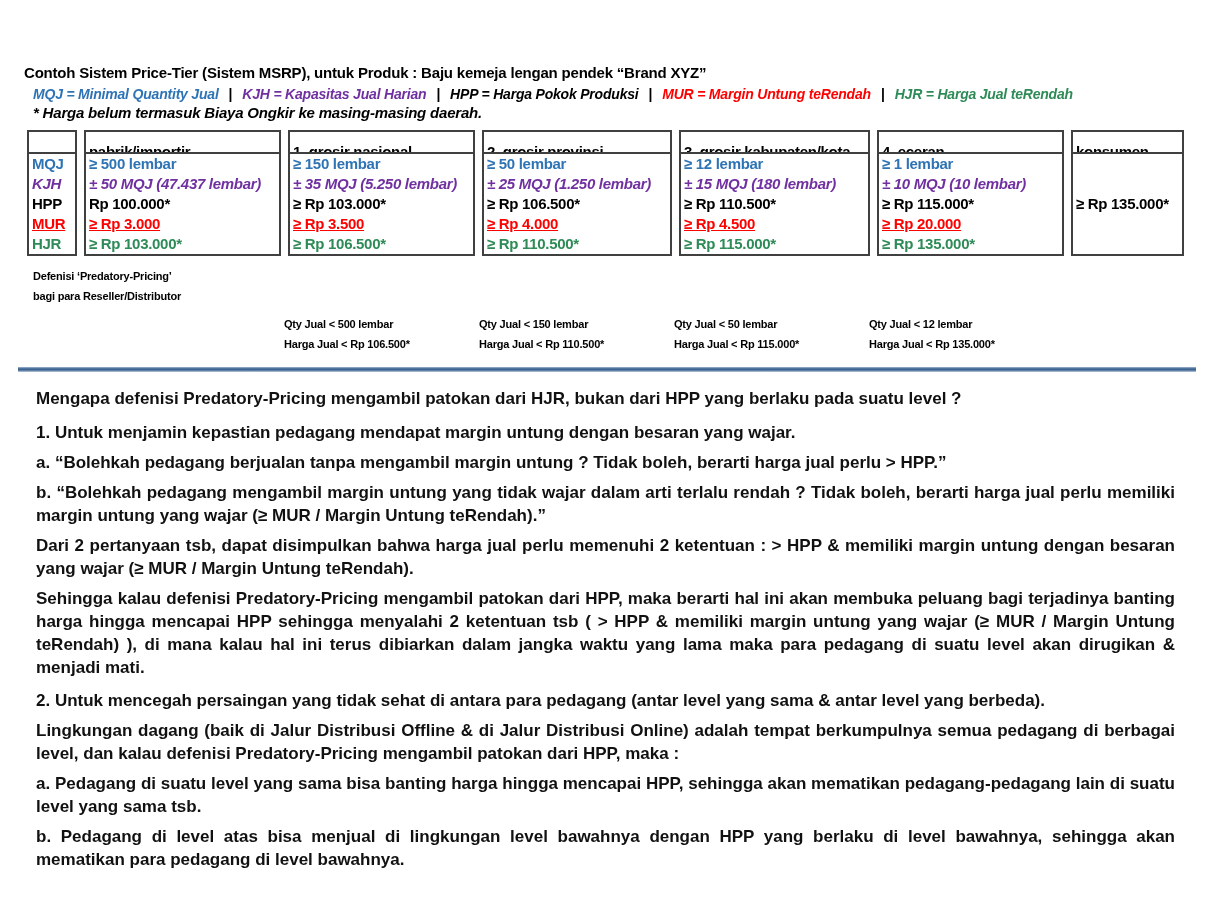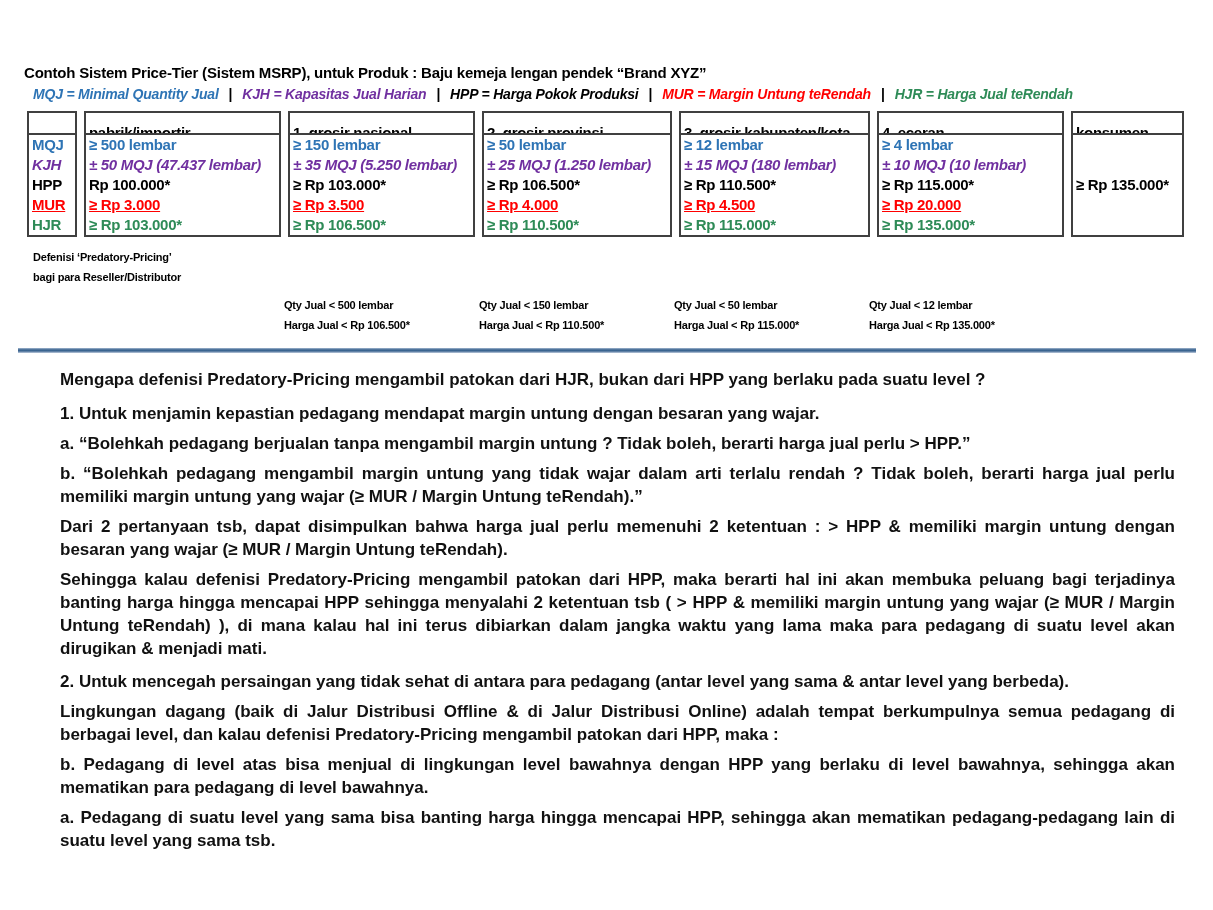--- a/index.html
+++ b/index.html
@@ -97,34 +97,34 @@
 
   
   .bodytext{
     margin:15px 38px 0 36px;
     font-size:17px;font-weight:bold;color:#111;
   }
   .bodytext p{
     line-height:23px;
     text-align:justify;
     margin-bottom:7px;
-    margin-left:24px;
   }
   .bodytext p.question{margin-bottom:11px;}
   .bodytext p.section{margin-top:10px;}
 </style>
 </head>
 <body>
 
 <div class="page">
 
   <div class="title">Contoh Sistem Price-Tier (Sistem MSRP), untuk Produk : Baju kemeja lengan pendek “Brand XYZ”</div>
 
   <div class="legend"><span class="lg-0">MQJ = Minimal Quantity Jual</span><span class="sep">|</span><span class="lg-1">KJH = Kapasitas Jual Harian</span><span class="sep">|</span><span class="lg-2">HPP = Harga Pokok Produksi</span><span class="sep">|</span><span class="lg-3">MUR = Margin Untung teRendah</span><span class="sep">|</span><span class="lg-4">HJR = Harga Jual teRendah</span></div>
 
+  <div class="note">* Harga belum termasuk Biaya Ongkir ke masing-masing daerah.</div>
 
   <div class="price-table">
 
     <div class="tbox col-label">
       <div class="thead"></div>
       <div class="tcell row-0">MQJ</div>
       <div class="tcell row-1">KJH</div>
       <div class="tcell row-2">HPP</div>
       <div class="tcell row-3">MUR</div>
       <div class="tcell row-4">HJR</div>
@@ -161,21 +161,21 @@
       <div class="thead">3. grosir kabupaten/kota</div>
       <div class="tcell row-0">≥ 12 lembar</div>
       <div class="tcell row-1">± 15 MQJ (180 lembar)</div>
       <div class="tcell row-2">≥ Rp 110.500*</div>
       <div class="tcell row-3">≥ Rp 4.500</div>
       <div class="tcell row-4">≥ Rp 115.000*</div>
     </div>
 
     <div class="tbox col-4">
       <div class="thead">4. eceran</div>
-      <div class="tcell row-0">≥ 4 lembar</div>
+      <div class="tcell row-0">≥ 1 lembar</div>
       <div class="tcell row-1">± 10 MQJ (10 lembar)</div>
       <div class="tcell row-2">≥ Rp 115.000*</div>
       <div class="tcell row-3">≥ Rp 20.000</div>
       <div class="tcell row-4">≥ Rp 135.000*</div>
     </div>
 
     <div class="tbox col-consumer">
       <div class="thead">konsumen</div>
       <div class="consumer-body">
         <div class="tcell row-2">≥ Rp 135.000*</div>
@@ -211,17 +211,17 @@
 
   <div class="bodytext">
     <p class="question">Mengapa defenisi Predatory-Pricing mengambil patokan dari HJR, bukan dari HPP yang berlaku pada suatu level ?</p>
     <p>1. Untuk menjamin kepastian pedagang mendapat margin untung dengan besaran yang wajar.</p>
     <p>a. “Bolehkah pedagang berjualan tanpa mengambil margin untung ? Tidak boleh, berarti harga jual perlu &gt; HPP.”</p>
     <p>b. “Bolehkah pedagang mengambil margin untung yang tidak wajar dalam arti terlalu rendah ? Tidak boleh, berarti harga jual perlu memiliki margin untung yang wajar (≥ MUR / Margin Untung teRendah).”</p>
     <p>Dari 2 pertanyaan tsb, dapat disimpulkan bahwa harga jual perlu memenuhi 2 ketentuan : &gt; HPP &amp; memiliki margin untung dengan besaran yang wajar (≥ MUR / Margin Untung teRendah).</p>
     <p>Sehingga kalau defenisi Predatory-Pricing mengambil patokan dari HPP, maka berarti hal ini akan membuka peluang bagi terjadinya banting harga hingga mencapai HPP sehingga menyalahi 2 ketentuan tsb ( &gt; HPP &amp; memiliki margin untung yang wajar (≥ MUR / Margin Untung teRendah) ), di mana kalau hal ini terus dibiarkan dalam jangka waktu yang lama maka para pedagang di suatu level akan dirugikan &amp; menjadi mati.</p>
     <p class="section">2. Untuk mencegah persaingan yang tidak sehat di antara para pedagang (antar level yang sama &amp; antar level yang berbeda).</p>
     <p>Lingkungan dagang (baik di Jalur Distribusi Offline &amp; di Jalur Distribusi Online) adalah tempat berkumpulnya semua pedagang di berbagai level, dan kalau defenisi Predatory-Pricing mengambil patokan dari HPP, maka :</p>
+    <p>a. Pedagang di suatu level yang sama bisa banting harga hingga mencapai HPP, sehingga akan mematikan pedagang-pedagang lain di suatu level yang sama tsb.</p>
     <p>b. Pedagang di level atas bisa menjual di lingkungan level bawahnya dengan HPP yang berlaku di level bawahnya, sehingga akan mematikan para pedagang di level bawahnya.</p>
-    <p>a. Pedagang di suatu level yang sama bisa banting harga hingga mencapai HPP, sehingga akan mematikan pedagang-pedagang lain di suatu level yang sama tsb.</p>
   </div>
 
 </div>
 
 </body></html>

